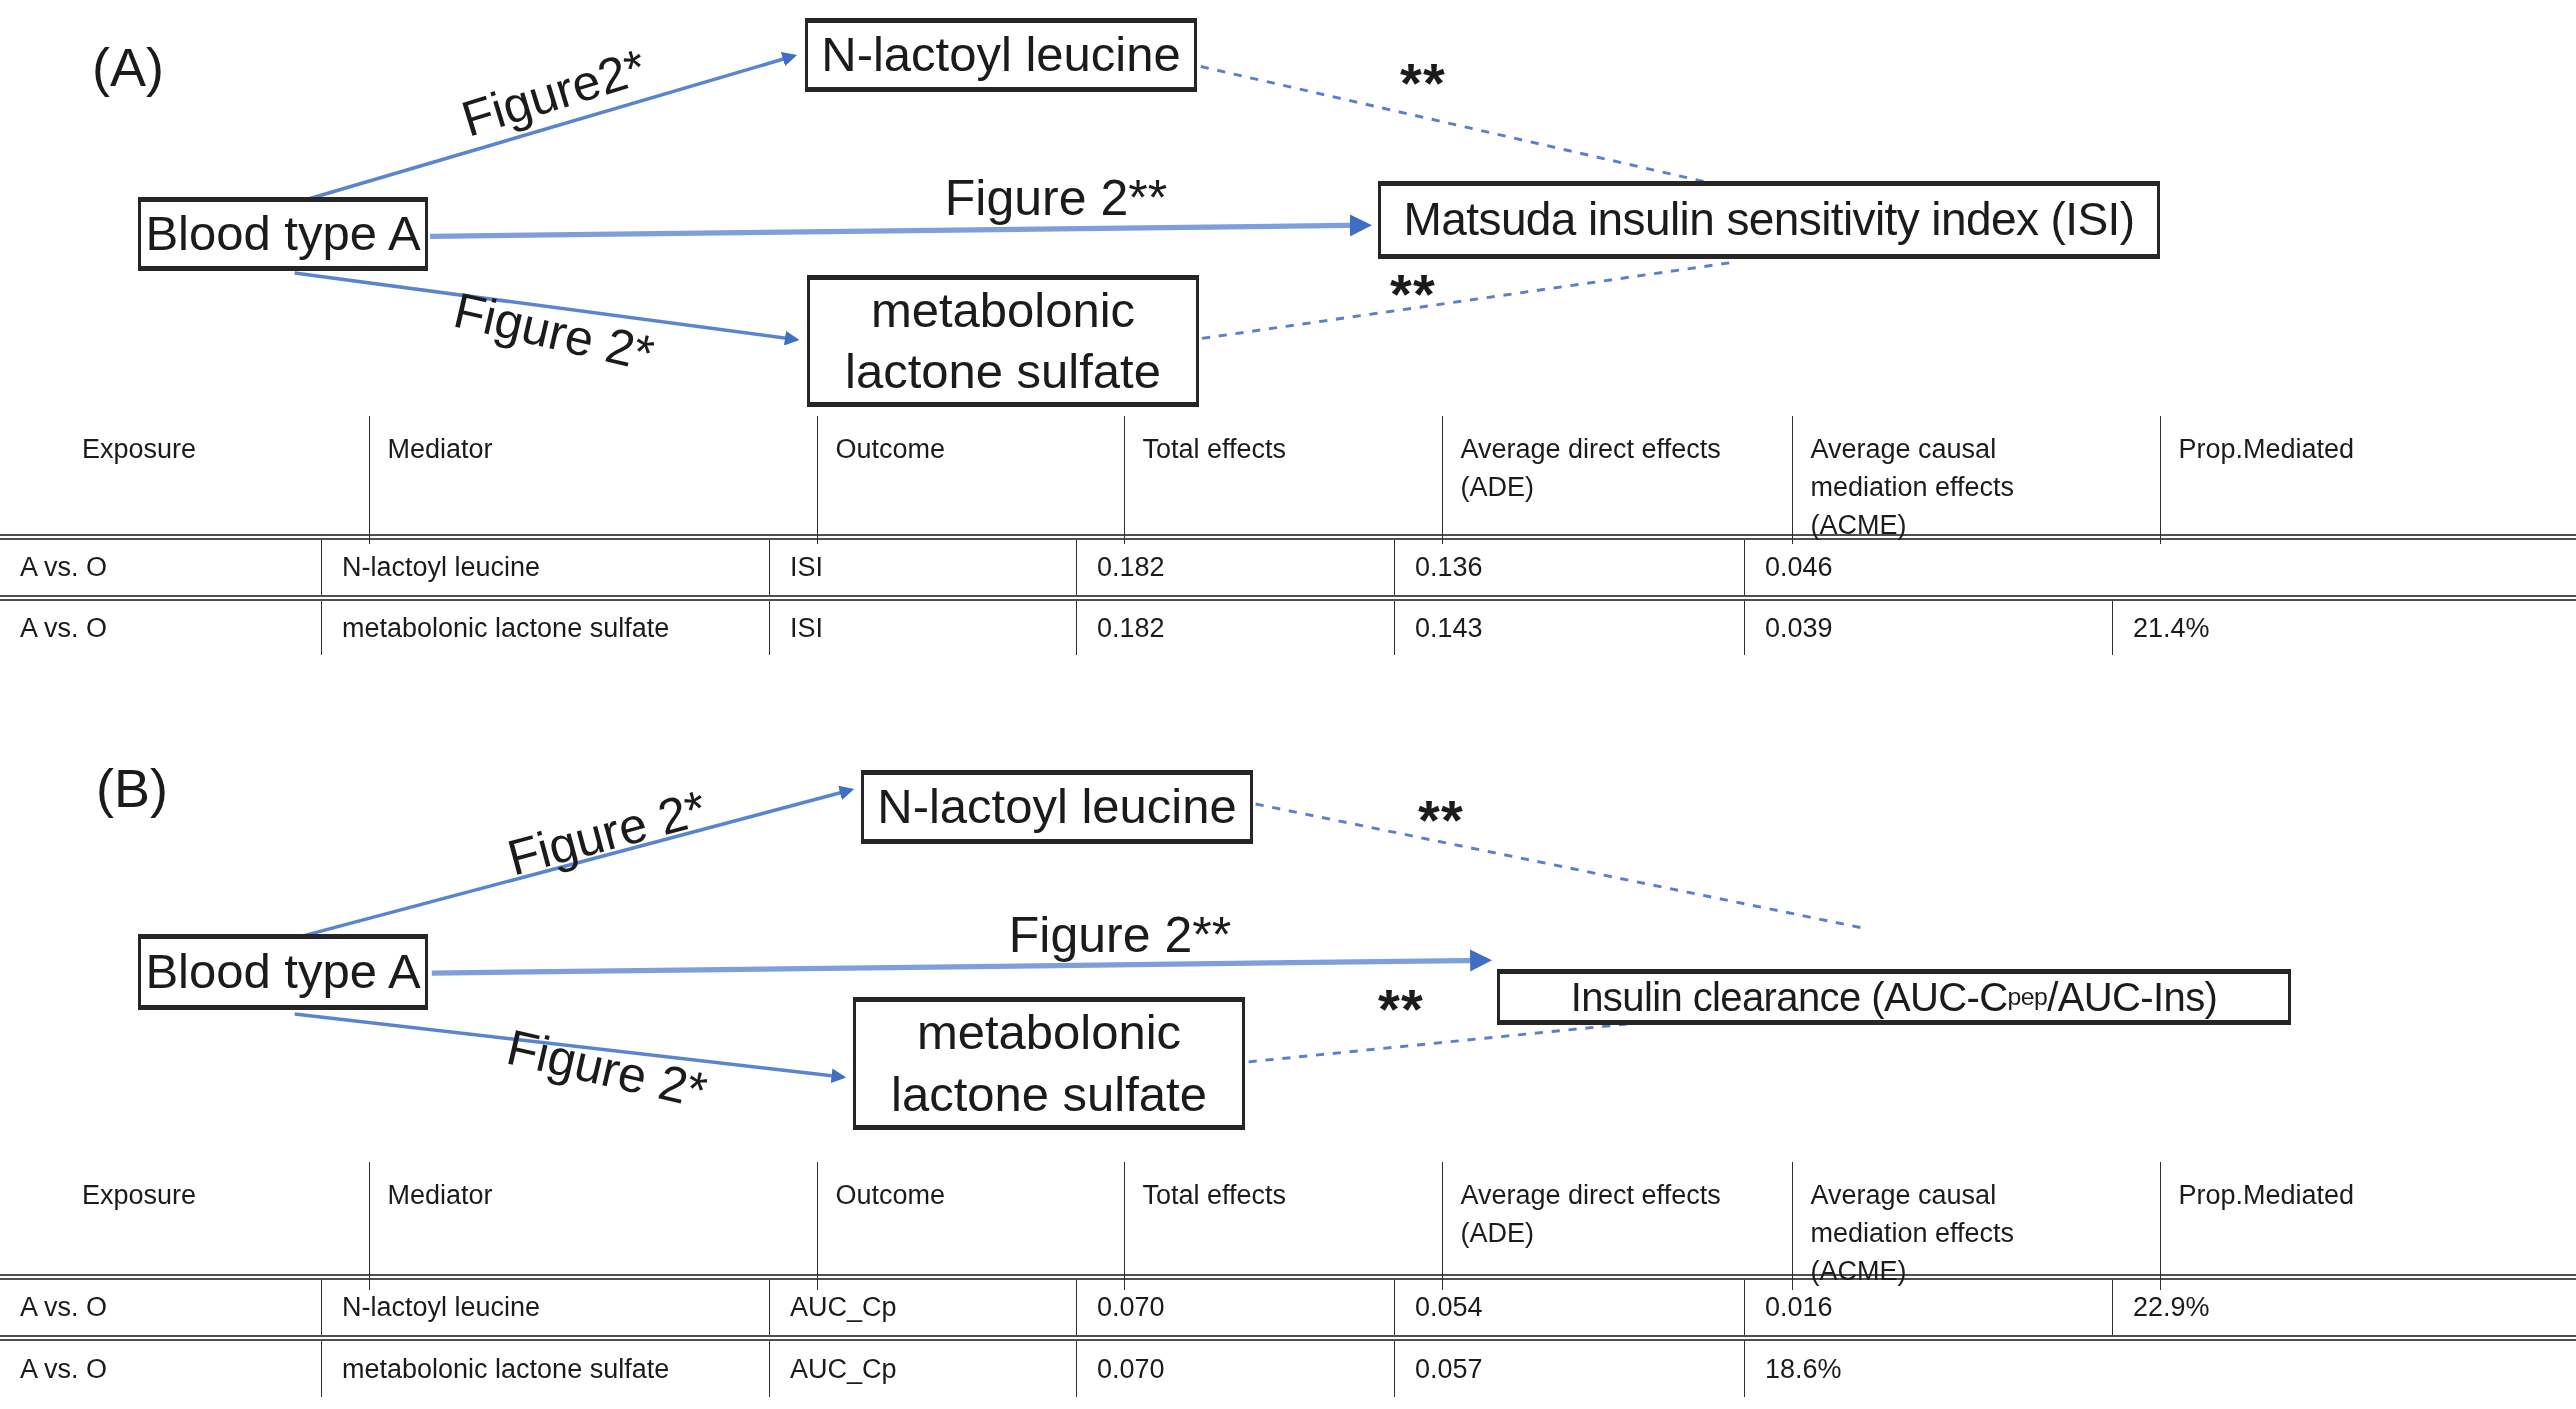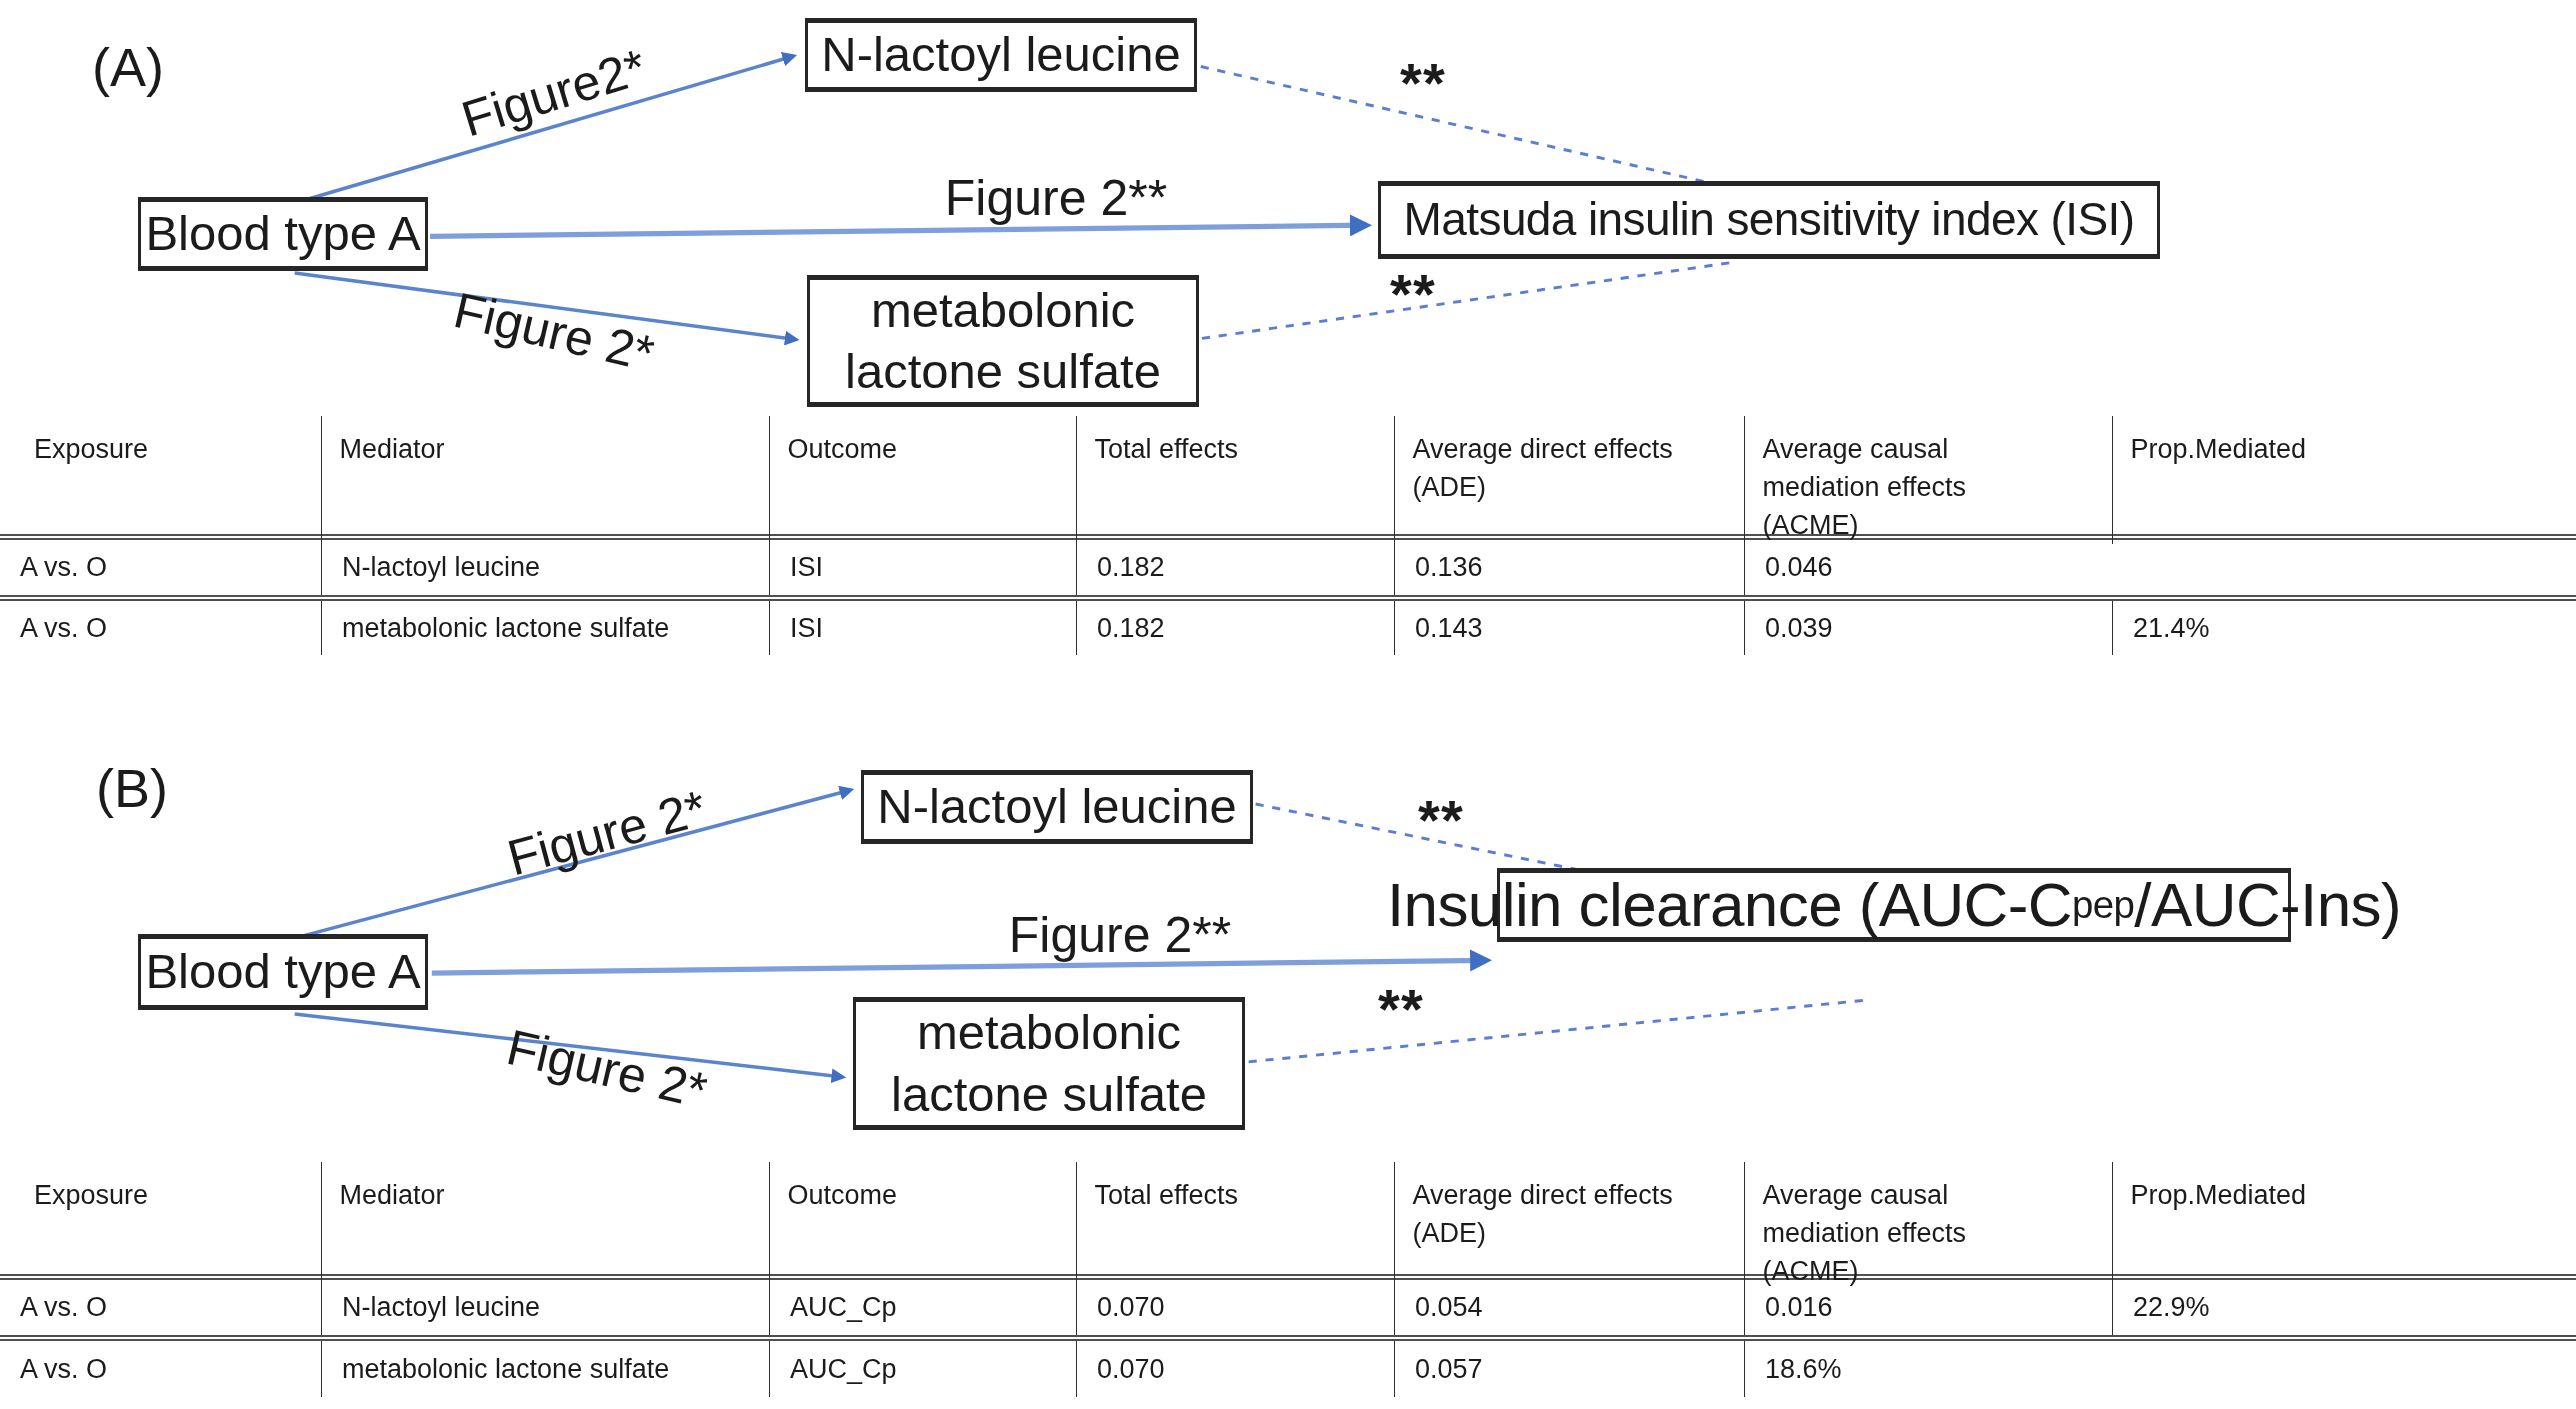--- a/index.html
+++ b/index.html
@@ -22,21 +22,21 @@
   .stars{position:absolute;font-size:56px;font-weight:bold;letter-spacing:1.2px;}
   sub.subsc{font-size:0.62em;vertical-align:-0.18em;}
 
   
   .mtable{position:absolute;left:0;width:2576px;}
   .trow{display:grid;grid-template-columns:321px 448px 307px 318px 350px 368px 464px;box-sizing:border-box;}
   .tcell{padding-left:17.5px;box-sizing:border-box;font-size:27px;}
   .tcell.first{padding-left:34px;}
   .tcell.vline{border-left:1.8px solid #2e2e2e;}
   .thead{border-bottom:6.4px double #4f4f4f;}
-  .thead .tcell{padding-top:15px;white-space:pre-line;line-height:1.4;}
+  .thead .tcell{padding-top:15px;white-space:pre-line;line-height:1.4;margin-left:48px;}
   .trow.sep{border-bottom:6.4px double #4f4f4f;}
   .trow.body .tcell{display:flex;align-items:center;padding-left:20px;}
 </style>
 </head>
 <body>
 
 <div id="canvas">
 
   <svg class="connectors" viewBox="0 0 4415 2415">
     <defs>
@@ -102,21 +102,21 @@
       <div class="tcell vline">0.143</div>
       <div class="tcell vline">0.039</div>
       <div class="tcell vline">21.4%</div>
     </div>
   </div>
 
   <div class="plabel" style="left:96px;top:757px;">(B)</div>
 
   <div class="dbox" style="left:861px;top:770px;width:392px;height:74px;">N-lactoyl leucine</div>
   <div class="dbox" style="left:138px;top:934px;width:290px;height:76px;">Blood type A</div>
-  <div class="dbox" style="left:1497px;top:868px;width:794px;height:74px;font-size:62px;letter-spacing:-0.6px;">
+  <div class="dbox" style="left:1497px;top:969px;width:794px;height:56px;font-size:40px;letter-spacing:-0.6px;">
       <span>Insulin clearance (AUC-C</span>
       <sub class="subsc">pep</sub>
       <span>/AUC-Ins)</span>
     </div>
   <div class="dbox wrap" style="left:853px;top:997px;width:392px;height:133px;">metabolonic lactone sulfate</div>
 
   <div class="flabel" style="left:426px;top:804px;transform:rotate(-15deg);">Figure 2*</div>
   <div class="flabel" style="left:939px;top:906px;">Figure 2**</div>
   <div class="flabel" style="left:426px;top:1040px;transform:rotate(13deg);">Figure 2*</div>
   <div class="stars" style="left:1418px;top:787px;">**</div>

